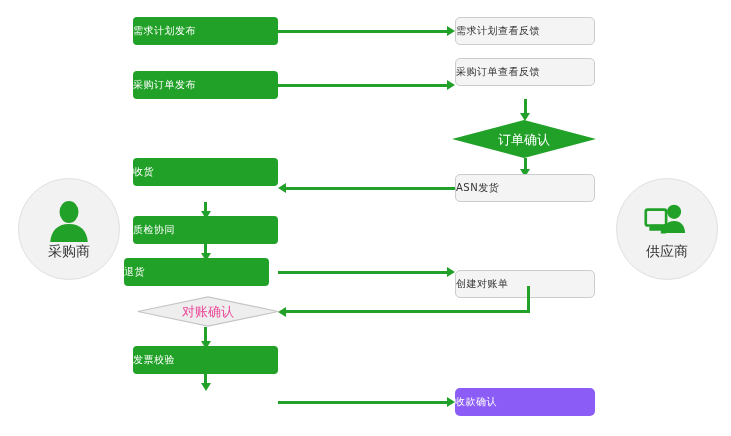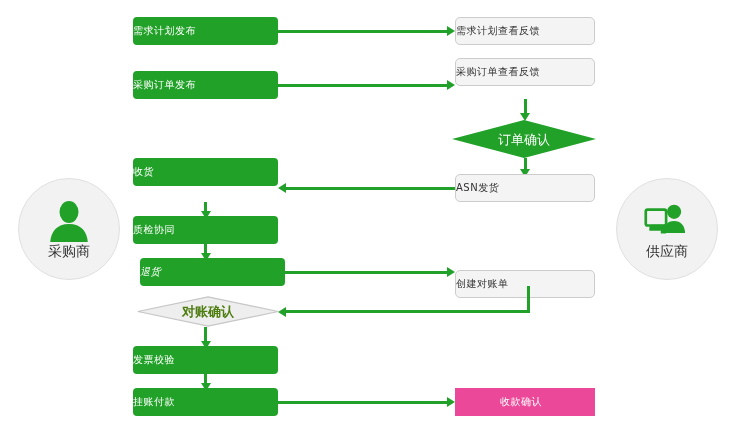--- a/index.html
+++ b/index.html
@@ -36,24 +36,23 @@
     color: #ffffff;
     border-radius: 4px;
   }
   .node.grey {
     background: #f4f4f4;
     color: #333333;
     border: 1px solid #cccccc;
     border-radius: 5px;
   }
   .node.orange {
-    background: #ec4899;
+    background: #8b5cf6;
     color: #ffffff;
-    border-radius: 0;
-    padding-left: 45px;
+    border-radius: 5px;
   }
 
   
   .diamond {
     position: absolute;
     display: flex;
     align-items: center;
     justify-content: center;
     font-size: 13px;
     white-space: nowrap;
@@ -62,21 +61,21 @@
   .diamond .dshape {
     position: absolute;
     inset: 0;
   }
   .diamond .dlabel {
     position: relative;
     z-index: 2;
     line-height: 1;
   }
   .diamond.green .dlabel { color: #ffffff; }
-  .diamond.grey .dlabel  { color: #4d7c0f; font-weight: bold; }
+  .diamond.grey .dlabel  { color: #ec4899; }
 
   
   .ln {
     position: absolute;
     background: #22a12a;
   }
   .ln.h { height: 3px; }
   .ln.v { width: 3px; }
 
   .arrow {
@@ -203,21 +202,21 @@
   <div class="ln v" style="left:204px; top:202px; height:9px;"></div>
   <div class="arrow down" style="left:200.5px; top:211px;"></div>
 
   <div class="node green" style="left:133px; top:216px; width:145px; height:28px;">
     <span>质检协同</span>
   </div>
 
   <div class="ln v" style="left:204px; top:244px; height:9px;"></div>
   <div class="arrow down" style="left:200.5px; top:253px;"></div>
 
-  <div class="node green" style="left:140px; top:258px; width:145px; height:28px;font-style:italic;">
+  <div class="node green" style="left:124px; top:258px; width:145px; height:28px;">
     <span>退货</span>
   </div>
 
   <div class="node grey" style="left:455px; top:258px; width:140px; height:28px;margin-top:12px;">
     <span>创建对账单</span>
   </div>
 
   <div class="ln h" style="left:278px; top:270.5px; width:169px;"></div>
   <div class="arrow right" style="left:447px; top:267px;"></div>
 
@@ -235,23 +234,20 @@
   <div class="ln v" style="left:204px; top:327px; height:14px;"></div>
   <div class="arrow down" style="left:200.5px; top:341px;"></div>
 
   <div class="node green" style="left:133px; top:346px; width:145px; height:28px;">
     <span>发票校验</span>
   </div>
 
   <div class="ln v" style="left:204px; top:374px; height:9px;"></div>
   <div class="arrow down" style="left:200.5px; top:383px;"></div>
 
-  <div class="node green" style="left:133px; top:388px; width:145px; height:28px;">
-    <span>挂账付款</span>
-  </div>
 
   <div class="node orange" style="left:455px; top:388px; width:140px; height:28px;">
     <span>收款确认</span>
   </div>
 
   <div class="ln h" style="left:278px; top:400.5px; width:169px;"></div>
   <div class="arrow right" style="left:447px; top:397px;"></div>
 
 </div>
 

